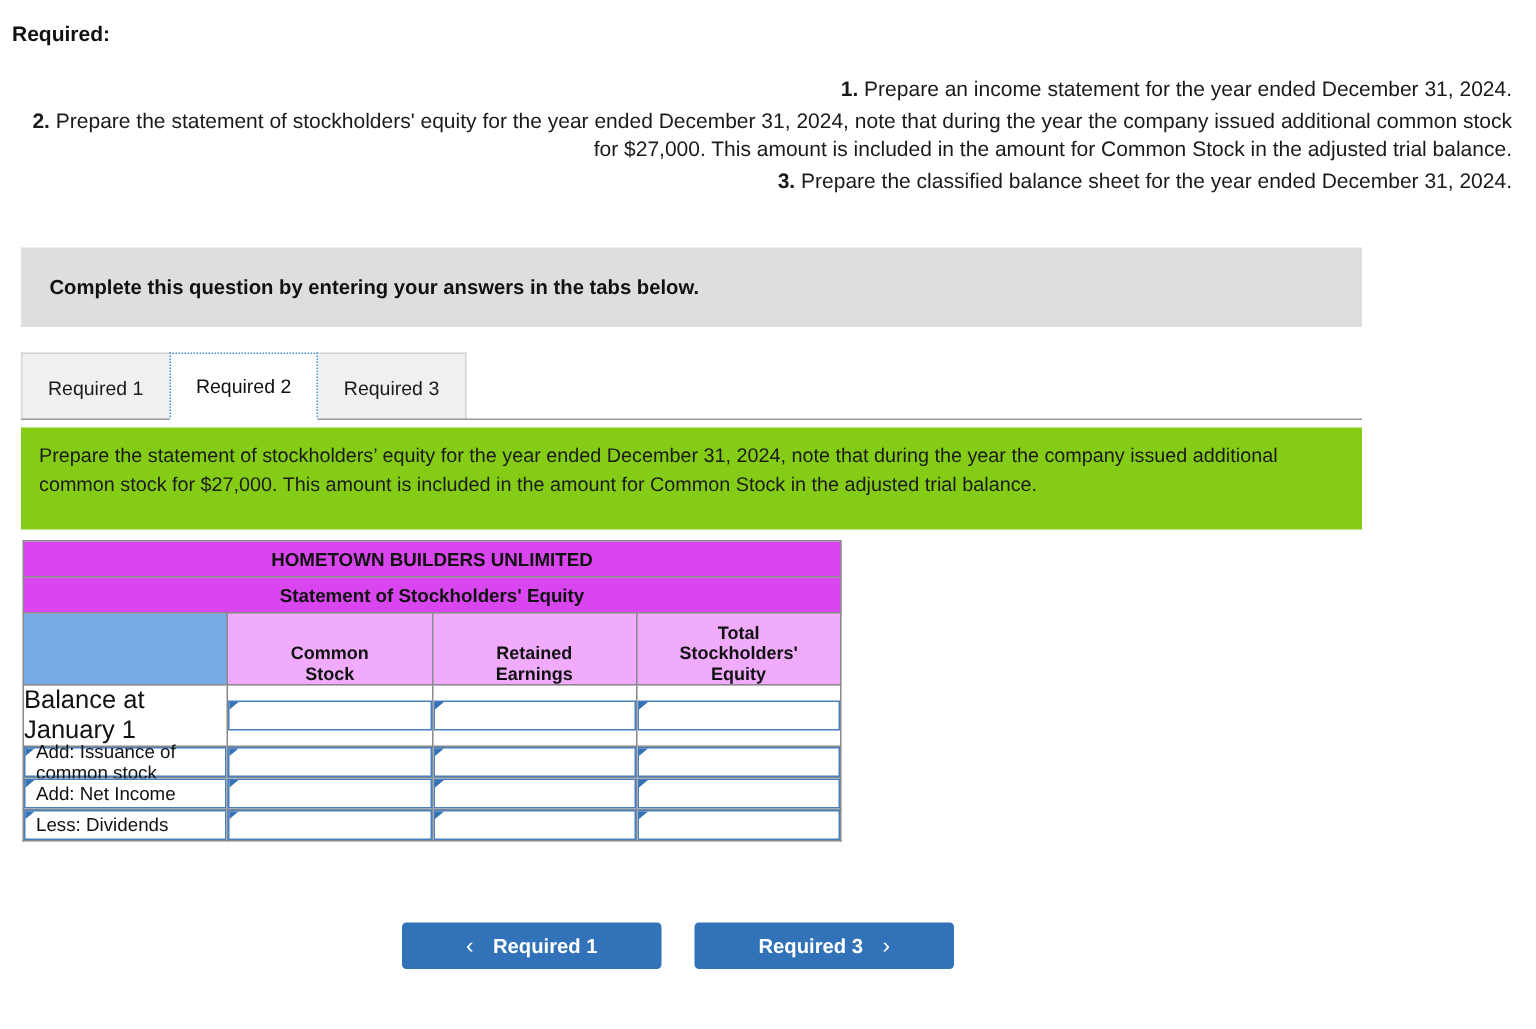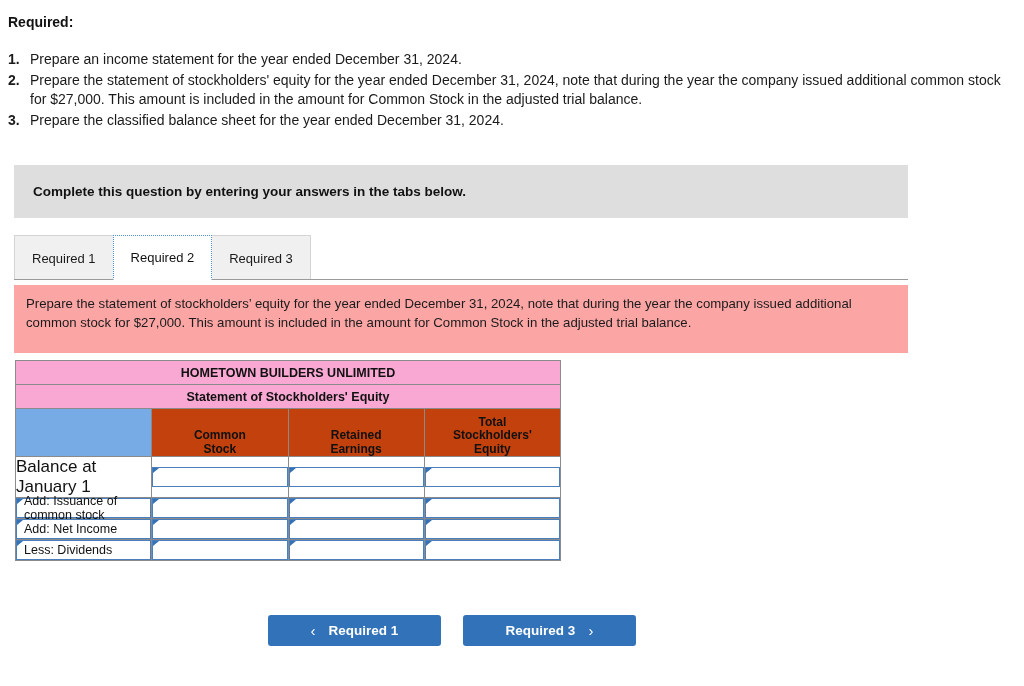--- a/index.html
+++ b/index.html
@@ -27,20 +27,21 @@
   .required-title {
     font-weight: bold;
     font-size: 14px;
     color: #111;
     margin: 0 0 20px 0;
   }
   .req-list {
     margin: 0;
     padding: 0;
     list-style: none;
+    text-align: right;
   }
   .req-item {
     display: block;
     font-size: 14px;
     line-height: 19.5px;
     color: #1a1a1a;
     margin-bottom: 1px;
     padding-left: 22px;
     text-indent: -22px;
   }
@@ -118,21 +119,21 @@
     background: #9a9a9a;
   }
 
   
   .instruction-panel {
     position: absolute;
     left: 14px;
     top: 285px;
     width: 894px;
     height: 68px;
-    background: #fca5a5;
+    background: #84cc16;
     box-sizing: border-box;
     padding: 9px 18px 0 12px;
   }
   .instruction-text {
     font-size: 13.2px;
     line-height: 19px;
     color: #1b1b1b;
   }
 
   
@@ -144,29 +145,29 @@
     table-layout: fixed;
     width: 546px;
     font-size: 12.5px;
   }
   .stmt-table td {
     border: 1px solid #8a8a8a;
     padding: 0;
     box-sizing: border-box;
   }
   .hdr {
-    background: #f9a8d4;
+    background: #d946ef;
     color: #111;
     font-weight: bold;
     text-align: center;
     height: 24px;
     font-size: 12.5px;
   }
   .colhdr {
-    background: #c2410c;
+    background: #f0abfc;
     color: #111;
     font-weight: bold;
     text-align: center;
     vertical-align: bottom;
     height: 48px;
     padding-bottom: 4px;
     font-size: 12px;
     line-height: 13.5px;
   }
   .colhdr.blank {

